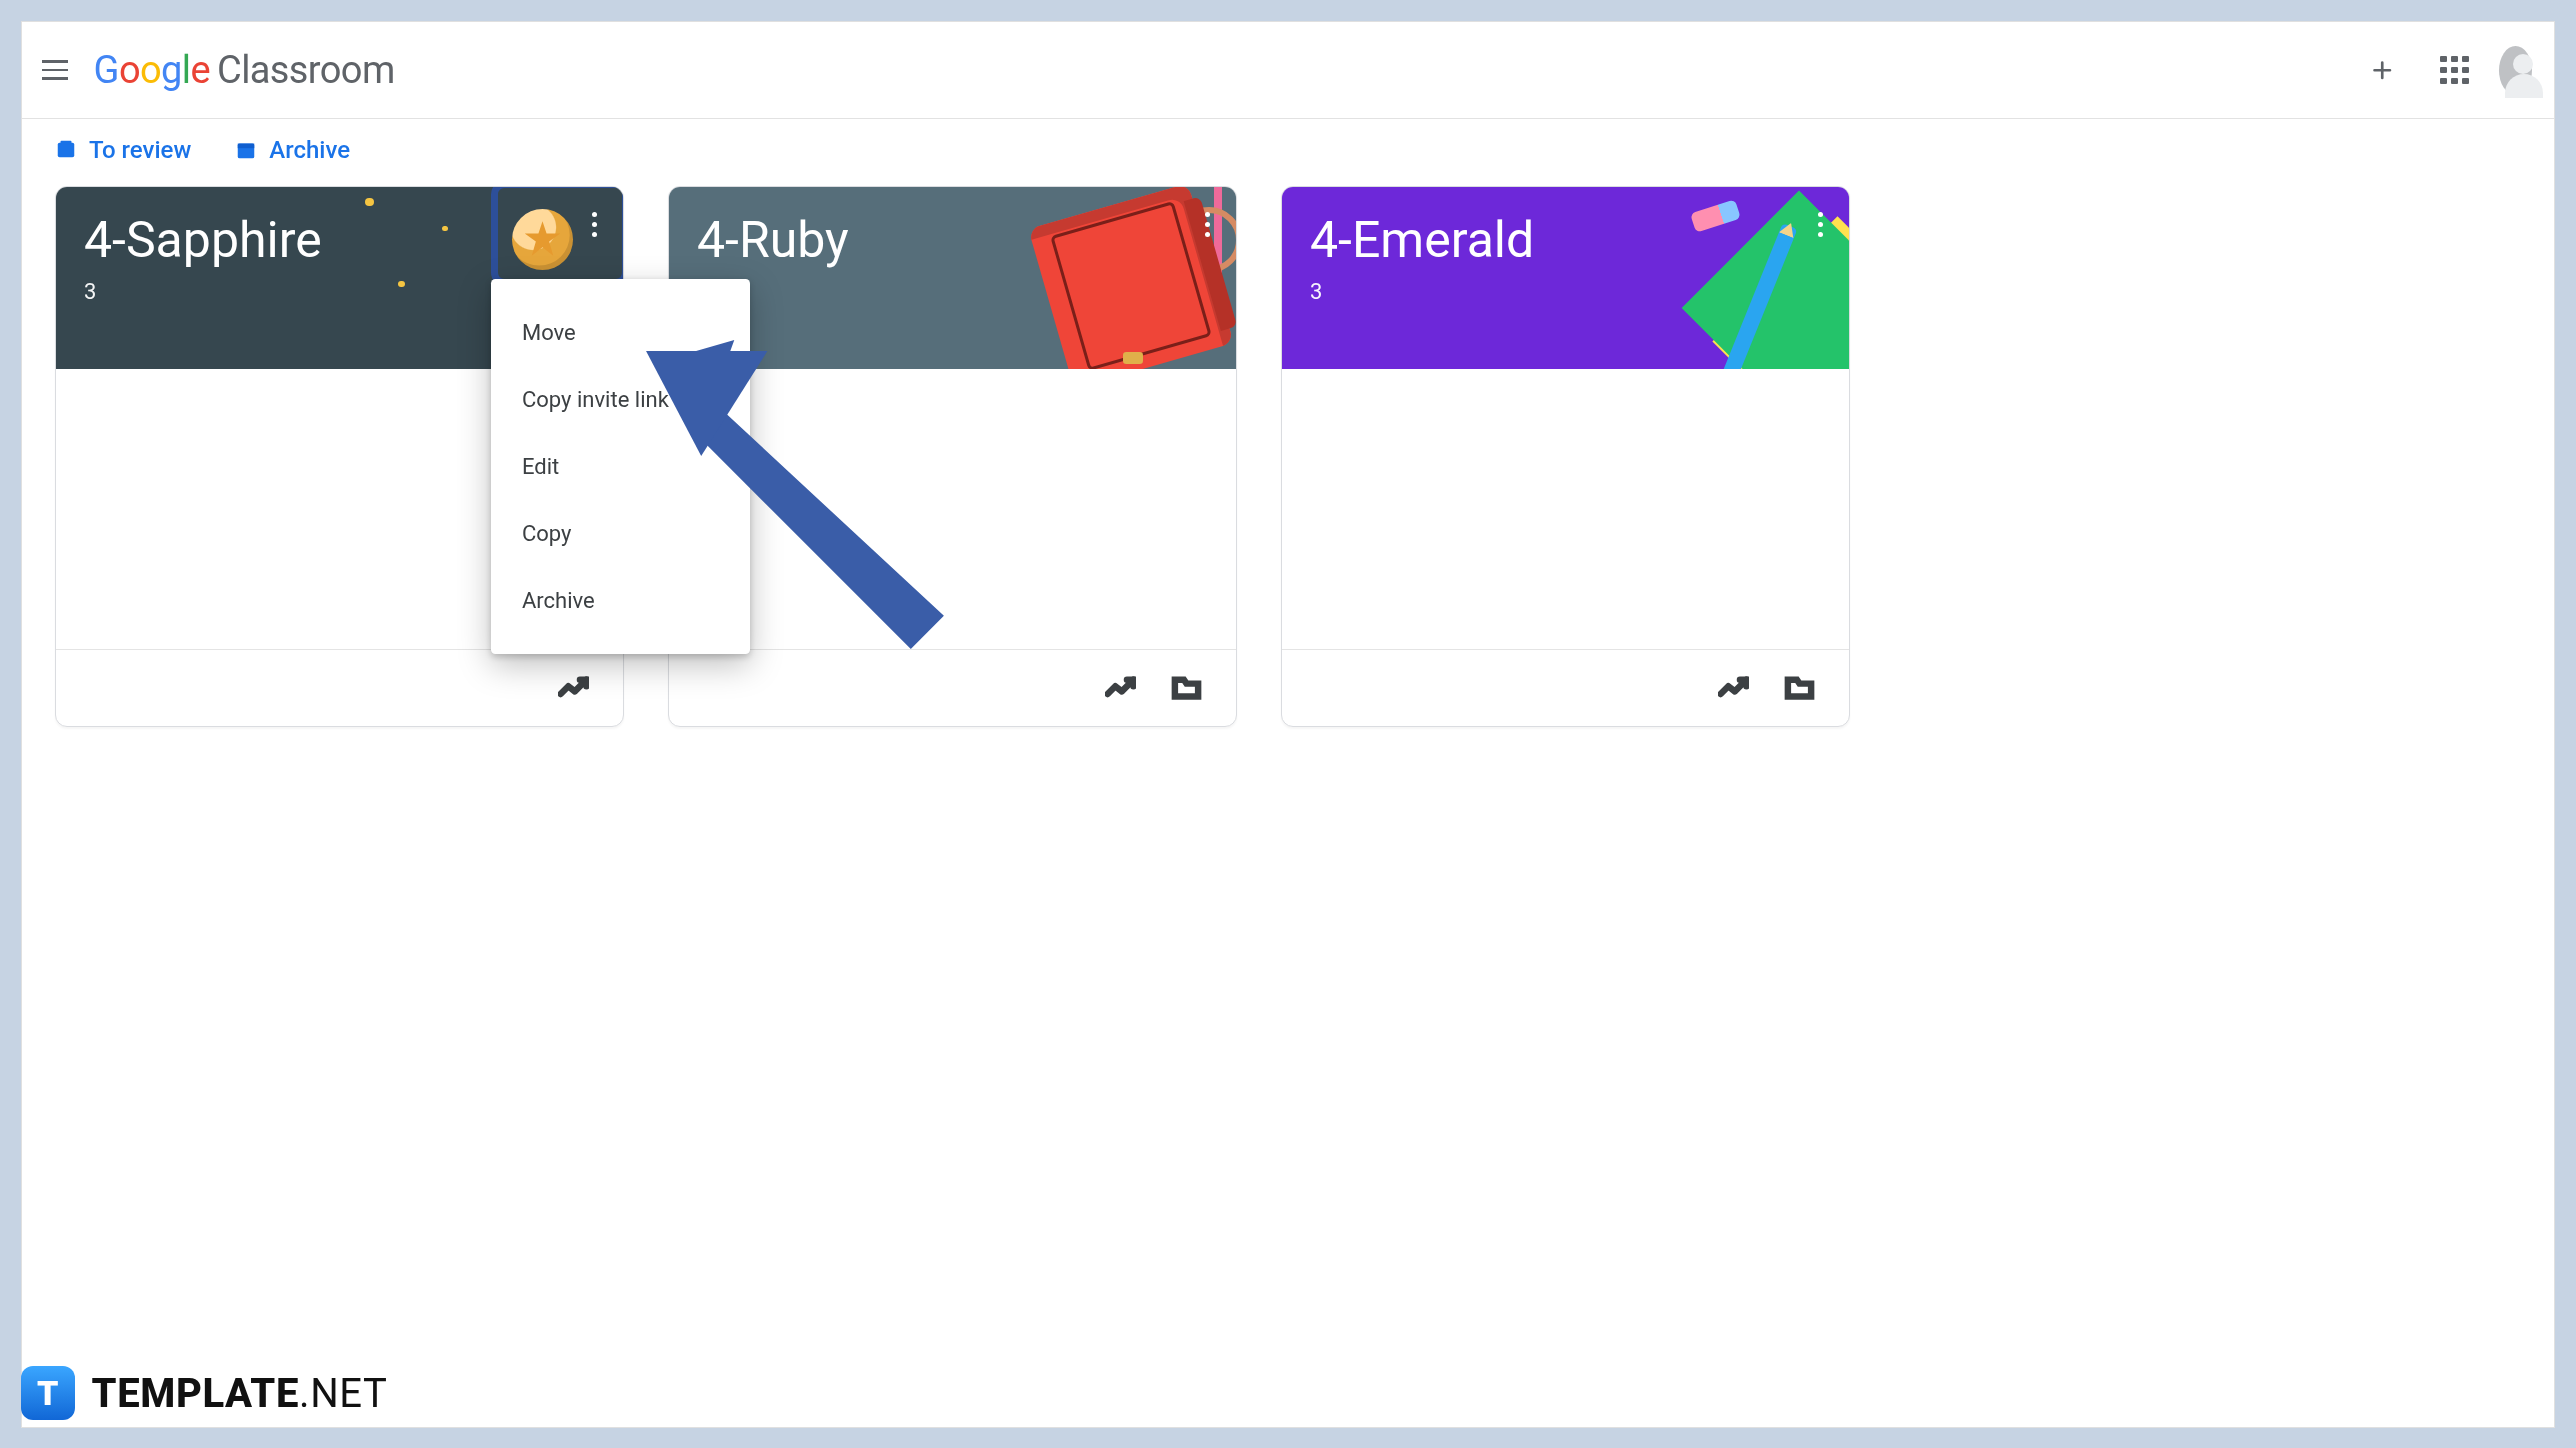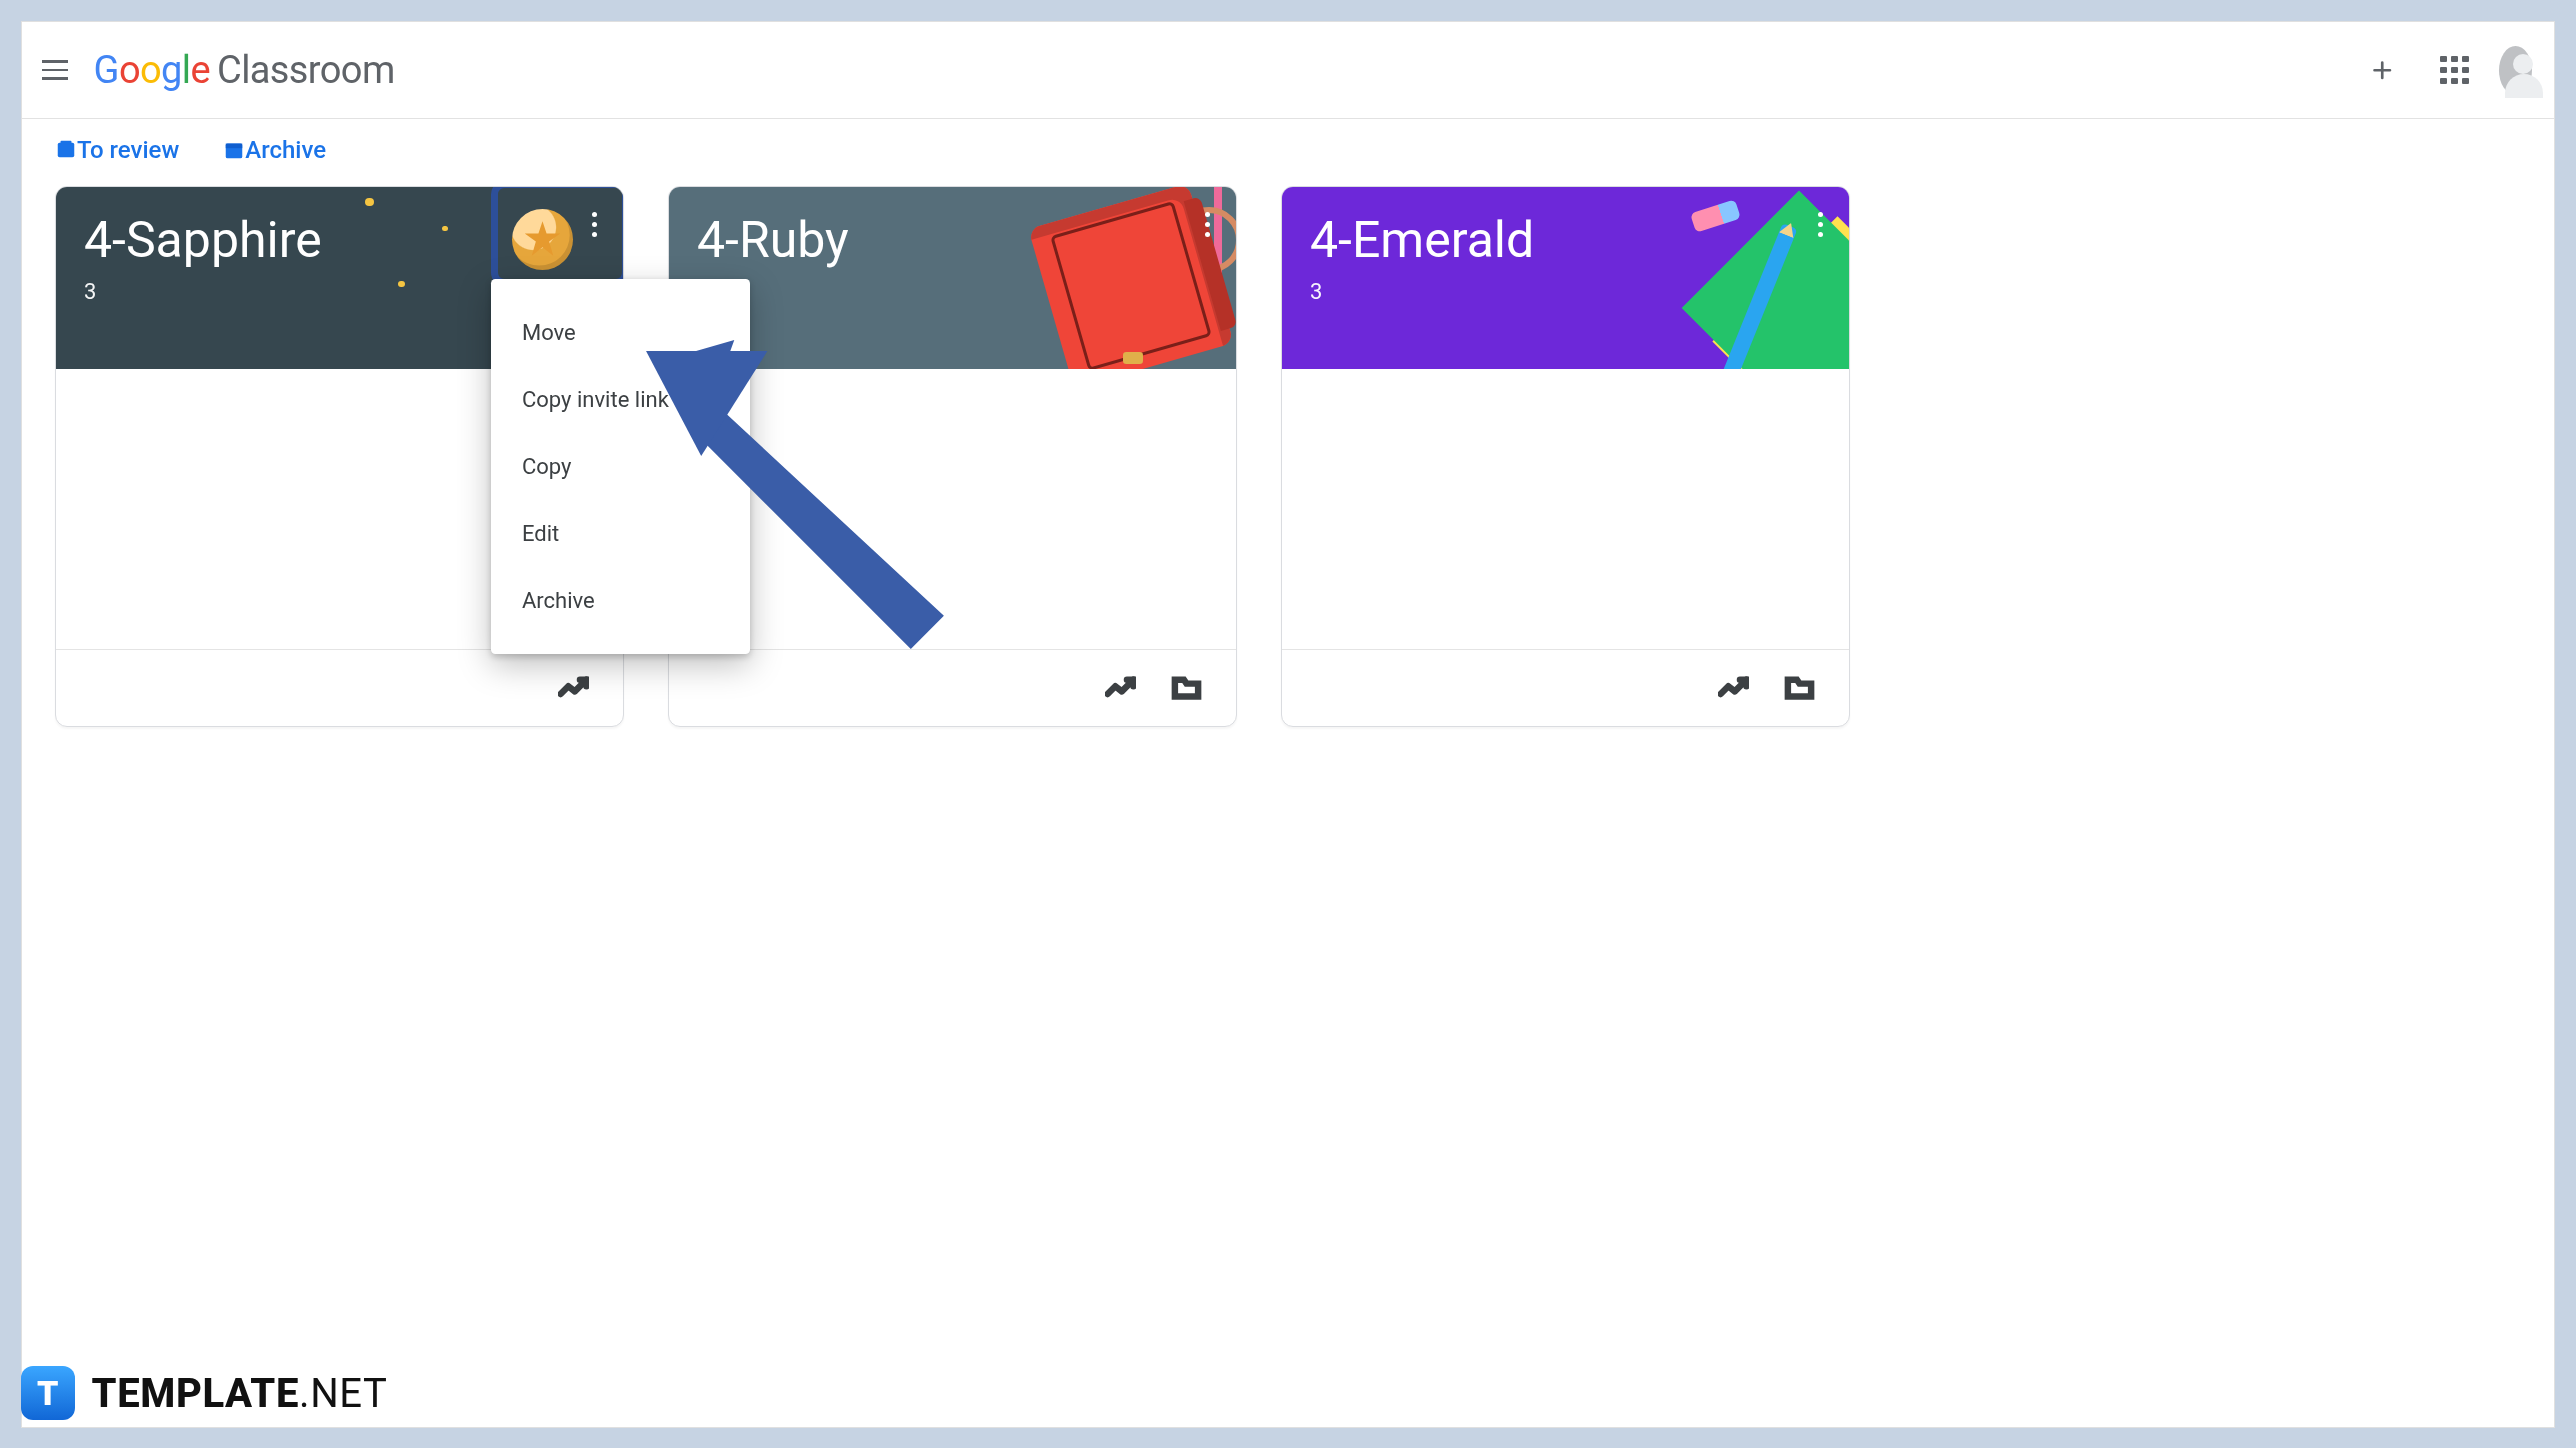--- a/index.html
+++ b/index.html
@@ -40,21 +40,21 @@
   .topbar-spacer{flex:1;}
   .top-icon{ width:33px; height:33px; margin-left:39px; display:flex; align-items:center; justify-content:center; color:#5f6368; }
   .plus-icon svg{width:26.5px;height:26.5px;}
   .apps-icon{ display:grid; grid-template-columns:repeat(3,6.6px); grid-template-rows:repeat(3,6.6px); gap:4.4px;}
   .apps-icon i{width:6.6px;height:6.6px;background:#5f6368;border-radius:1.1px;}
   .avatar-wrap{position:relative;width:49px;height:49px;}
   .avatar-wrap .h{position:absolute;top:8.8px;left:14.4px;width:20px;height:20px;border-radius:50%;background:#eceef0;}
   .avatar-wrap .b{position:absolute;bottom:-3.3px;left:5.5px;width:38px;height:24px;border-radius:24px 24px 0 0;background:#eceef0;}
 
   .subbar{ height:61px; display:flex; align-items:center; padding-left:33px; gap:44px;}
-  .sublink{ display:flex; align-items:center; color:#1a73e8; font-size:24px; font-weight:500; cursor:pointer;justify-content:space-between;}
+  .sublink{ display:flex; align-items:center; gap:12px; color:#1a73e8; font-size:24px; font-weight:500; cursor:pointer;justify-content:space-between;}
   .sublink svg{width:22px;height:22px;fill:#1a73e8;}
 
   .cards{ display:flex; gap:44px; padding: 5.5px 0 0 33px; }
   .card{
     width:569px; height:541px; border:1.1px solid #dadce0; border-radius:12px;
     background:#fff; position:relative; overflow:visible;
     box-shadow: 0 1.1px 2.2px rgba(0,0,0,.04);
   }
   .card-header{
     height:182px; border-radius:11px 11px 0 0; position:relative; overflow:hidden;
@@ -311,22 +311,22 @@
           <svg viewBox="0 0 24 24">
               <path d="M3 6h7l2 3h9v10H3z"></path>
             </svg>
         </div>
       </div>
     </div>
 
     <div class="dropdown">
       <div class="dropdown-item">Move</div>
       <div class="dropdown-item">Copy invite link</div>
+      <div class="dropdown-item">Edit</div>
       <div class="dropdown-item">Copy</div>
-      <div class="dropdown-item">Edit</div>
       <div class="dropdown-item">Archive</div>
     </div>
 
     <svg class="annot-arrow" width="342" height="342" viewBox="0 0 620 620">
       <polygon points="40,80 180,40 140,150 560,540 500,600 100,200 40,80" fill="#3a5da8"></polygon>
       <polygon points="20,60 240,60 120,250" fill="#3a5da8"></polygon>
     </svg>
 
   </div>
 

